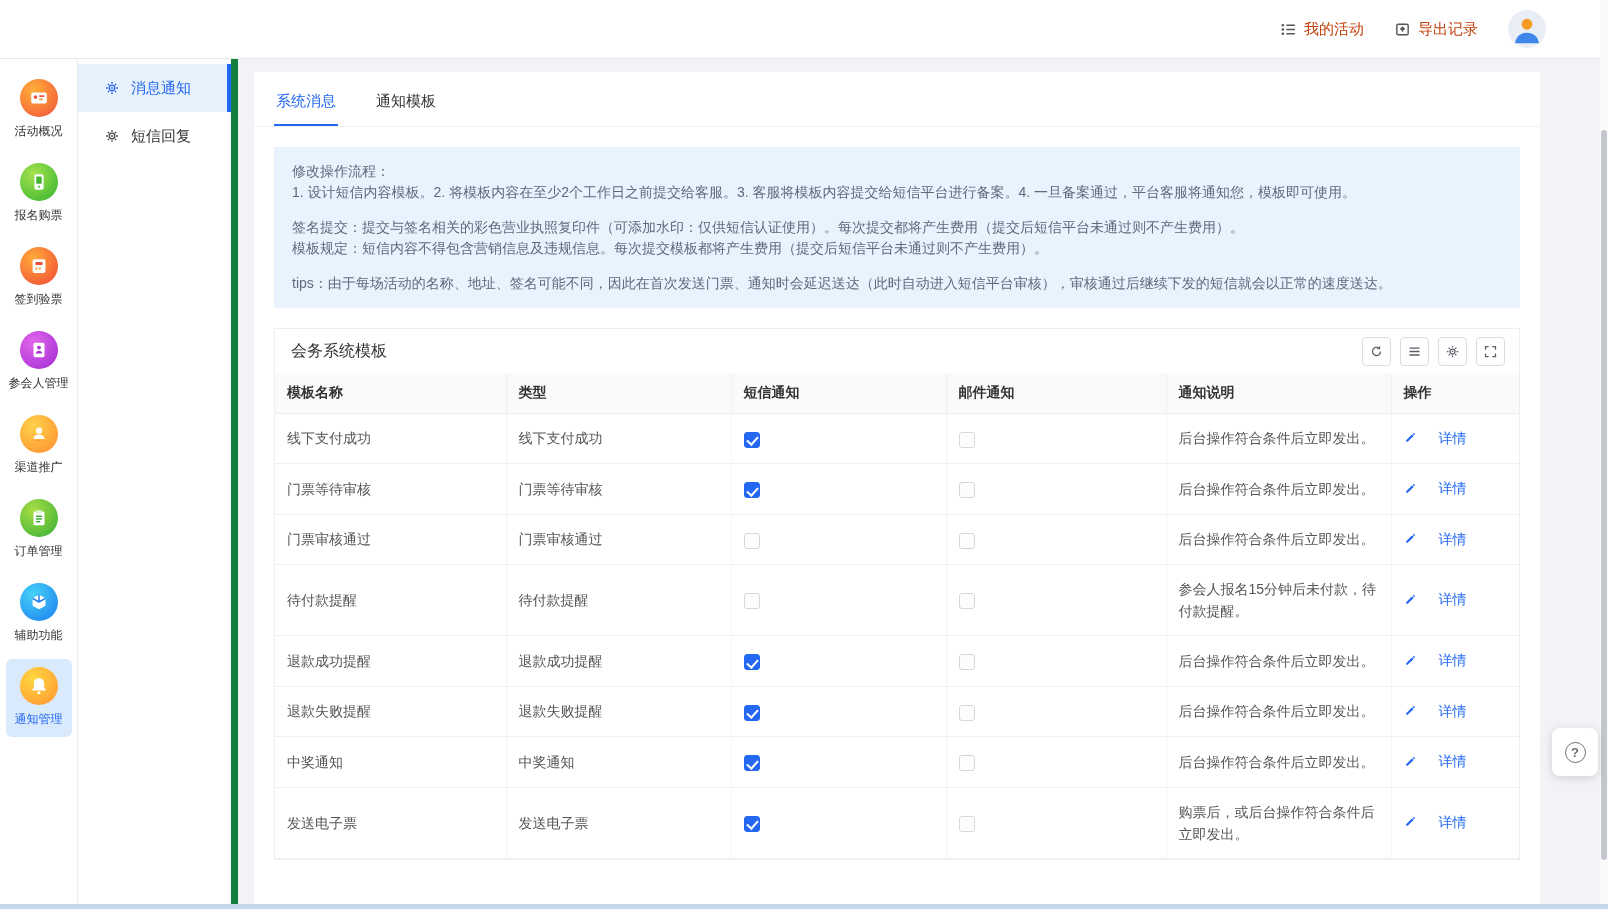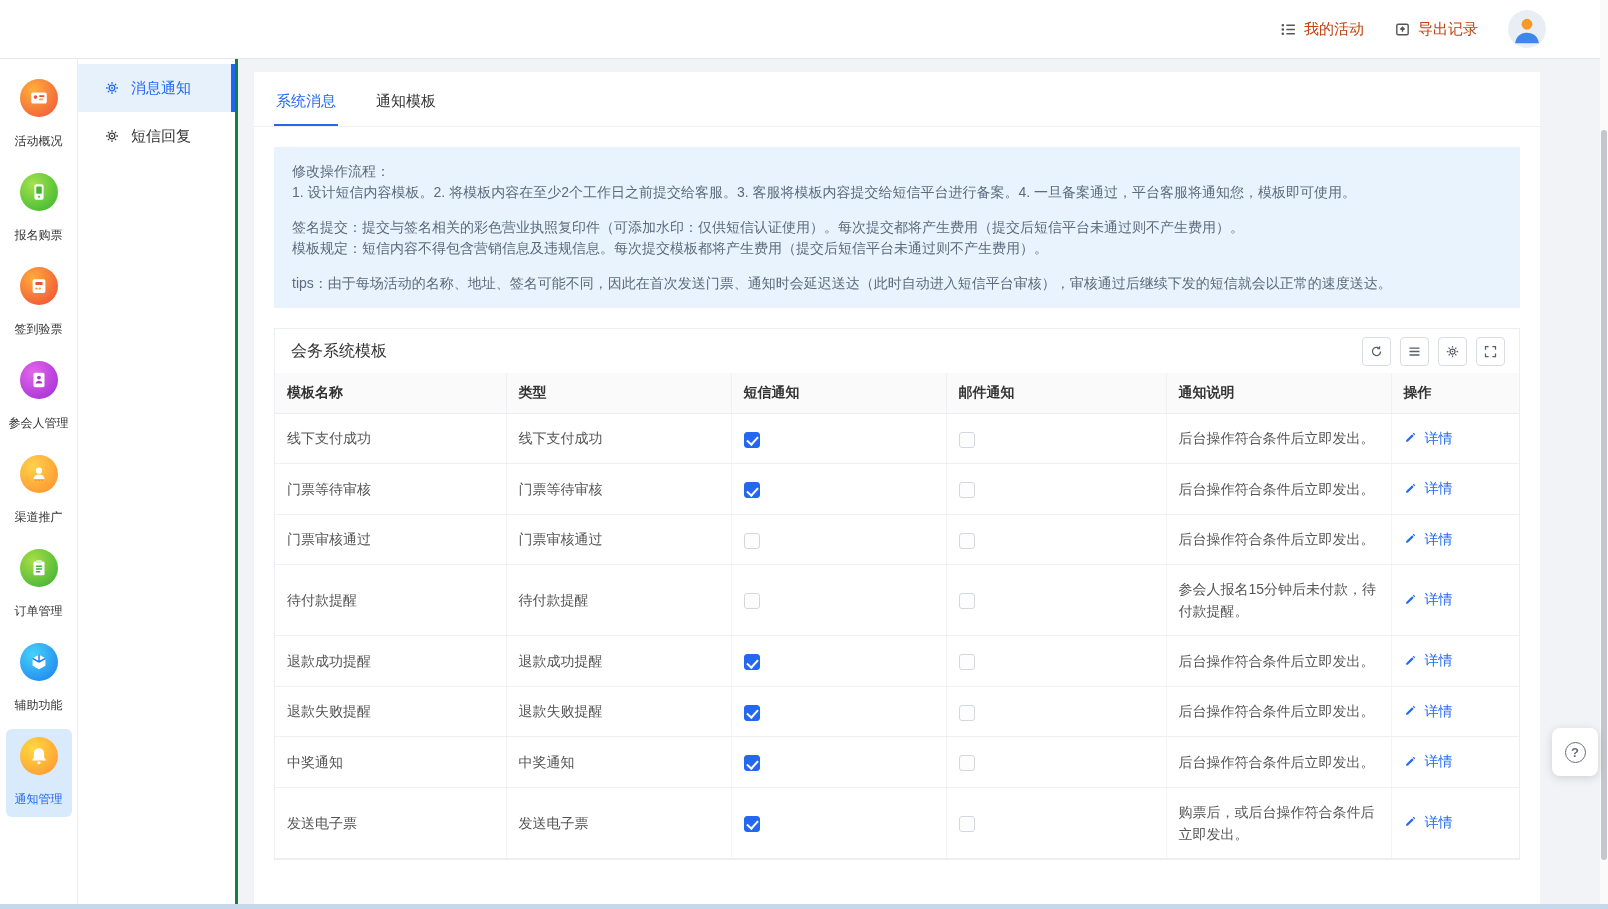--- a/index.html
+++ b/index.html
@@ -7,36 +7,36 @@
   body { font-family:"Liberation Sans","DejaVu Sans",sans-serif; background:#fff; color:#333; font-size:14px; position:relative; }
 
   
   .topbar { position:absolute; left:0; top:0; width:1608px; height:59px; background:#fff; border-bottom:1px solid #e7e7e7; display:flex; align-items:center; justify-content:flex-end; padding-right:62px; gap:30px; z-index:5; }
   .topbar .tb-item { display:flex; align-items:center; gap:7px; color:#c2410c; font-size:15px; cursor:pointer; }
   .topbar svg { display:block; }
   .avatar { width:38px; height:38px; border-radius:50%; background:#e9eef6; display:flex; align-items:center; justify-content:center; overflow:hidden; cursor:pointer; }
 
   
   .iconbar { position:absolute; left:0; top:59px; width:78px; height:850px; background:#fff; border-right:1px solid #ececec; padding-top:12px; }
-  .iconbar .app-item { width:66px; margin:0 auto 6px auto; padding:8px 0 9px 0; border-radius:6px; display:flex; flex-direction:column; align-items:center; gap:16px; cursor:pointer; }
+  .iconbar .app-item { width:66px; margin:0 auto 6px auto; padding:8px 0 9px 0; border-radius:6px; display:flex; flex-direction:column; align-items:center; gap:6px; cursor:pointer; }
   .iconbar .app-item .badge { width:38px; height:38px; border-radius:50%; display:flex; align-items:center; justify-content:center; }
   .iconbar .app-item .lbl { font-size:12px; color:#333; white-space:nowrap; }
   .iconbar .app-item.active { background:#d9eafc; }
   .iconbar .app-item.active .lbl { color:#2468f2; }
   .g1 { background:radial-gradient(circle at 35% 30%, #ffb03a, #f0503a); }
   .g2 { background:radial-gradient(circle at 35% 30%, #a5e24e, #33b32e); }
   .g3 { background:radial-gradient(circle at 35% 30%, #ffac3a, #ef4636); }
   .g4 { background:radial-gradient(circle at 35% 30%, #e266ea, #9f2ad4); }
   .g5 { background:radial-gradient(circle at 35% 30%, #ffd24a, #ff8c2e); }
   .g6 { background:radial-gradient(circle at 35% 30%, #a8de45, #35ae35); }
   .g7 { background:radial-gradient(circle at 35% 30%, #45d2f7, #1b7cf0); }
   .g8 { background:radial-gradient(circle at 35% 30%, #ffd83f, #ff9232); }
 
   
-  .submenu { position:absolute; left:78px; top:59px; width:160px; height:850px; background:#fff; border-right:3px solid #15803d; padding-top:5px; }
+  .submenu { position:absolute; left:78px; top:59px; width:160px; height:850px; background:#fff; border-right:7px solid #15803d; padding-top:5px; }
   .sm-item { position:relative; height:48px; display:flex; align-items:center; gap:11px; padding-left:26px; font-size:15px; color:#333; cursor:pointer; }
   .sm-item svg { flex:none; }
   .sm-item.active { background:#e7f1fc; color:#2468f2; }
   .sm-item.active::after { content:""; position:absolute; right:0; top:0; bottom:0; width:4px; background:#1f66f5; }
 
   
   .content { position:absolute; left:238px; top:57px; width:1370px; height:850px; background:#f1f3f6; overflow:hidden; }
   .card { position:absolute; left:16px; top:15px; width:1286px; height:1000px; background:#fff; }
 
   .tabs { display:flex; gap:36px; padding:12px 20px 0 20px; border-bottom:1px solid #f0f0f0; }
@@ -55,21 +55,21 @@
 
   table.grid { width:100%; border-collapse:collapse; table-layout:fixed; }
   table.grid th { background:#fafafa; height:40px; text-align:left; font-size:14px; color:#333; font-weight:bold; padding:0 12px; border-bottom:1px solid #ebedf0; border-right:1px solid #eef0f3; }
   table.grid th:last-child, table.grid td:last-child { border-right:none; }
   table.grid td { padding:13px 12px; font-size:14px; color:#555; border-bottom:1px solid #f0f0f0; border-right:1px solid #f2f4f6; vertical-align:middle; line-height:22px; background:#fff; }
 
   .cbx { width:16px; height:16px; border-radius:3px; border:1px solid #d4d7dd; background:#fdfdfd; display:inline-block; position:relative; cursor:pointer; vertical-align:middle; }
   .cbx.checked { background:#2468f2; border-color:#2468f2; }
   .cbx.checked::after { content:""; position:absolute; left:4.5px; top:1.5px; width:5px; height:9px; border:solid #fff; border-width:0 2px 2px 0; transform:rotate(42deg); }
 
-  .detail-link { color:#2468f2; display:inline-flex; align-items:center; gap:8px; cursor:pointer; white-space:nowrap; }
+  .detail-link { color:#2468f2; display:inline-flex; align-items:center; gap:22px; cursor:pointer; white-space:nowrap; }
 
   
   .helpfab { position:absolute; right:10px; top:728px; width:46px; height:48px; background:#fff; border-radius:8px; box-shadow:0 2px 10px rgba(0,0,0,0.14); display:flex; align-items:center; justify-content:center; z-index:9; cursor:pointer; }
   .qmark { width:21px; height:21px; border:1.6px solid #6b6f76; border-radius:50%; color:#6b6f76; font-size:13px; font-weight:bold; display:flex; align-items:center; justify-content:center; }
 
   
   .vtrack { position:absolute; right:0; top:0; width:8px; height:909px; background:#fafafa; z-index:8; }
   .vthumb { position:absolute; right:1px; top:130px; width:6px; height:730px; border-radius:3px; background:#c3c7cd; cursor:pointer; }
   .hthumb { position:absolute; left:0; bottom:0; width:1608px; height:5px; background:#c6d8ea; z-index:8; cursor:pointer; }
 </style>

